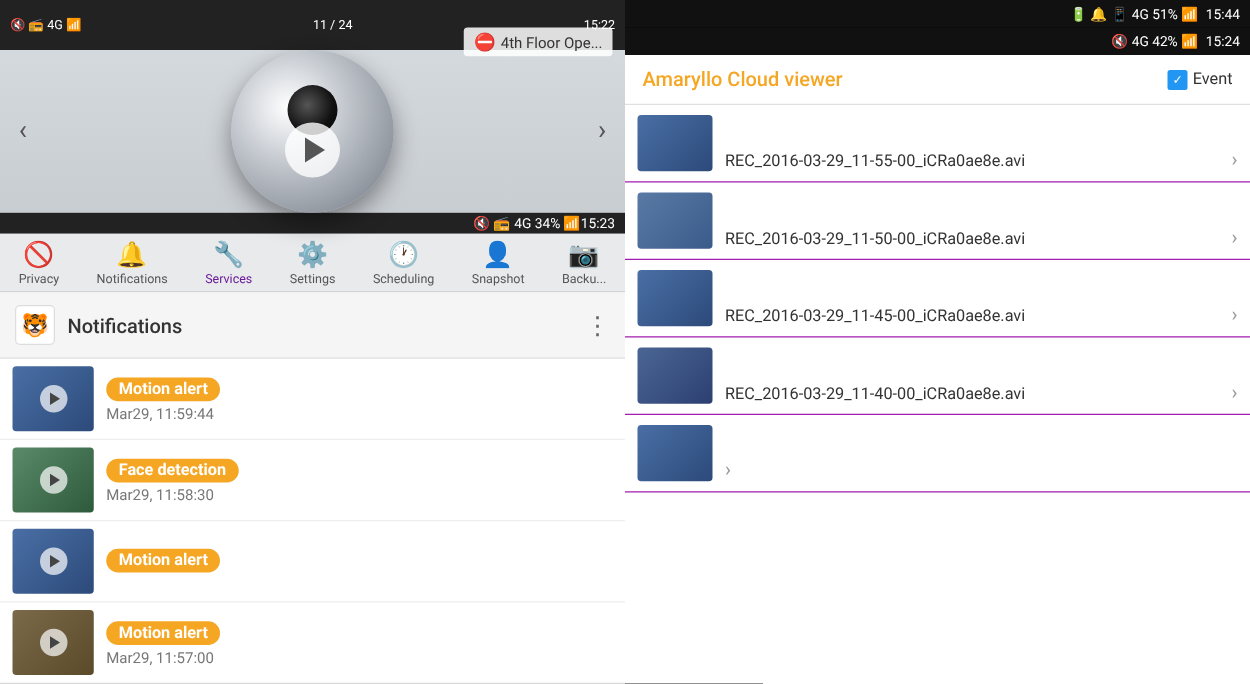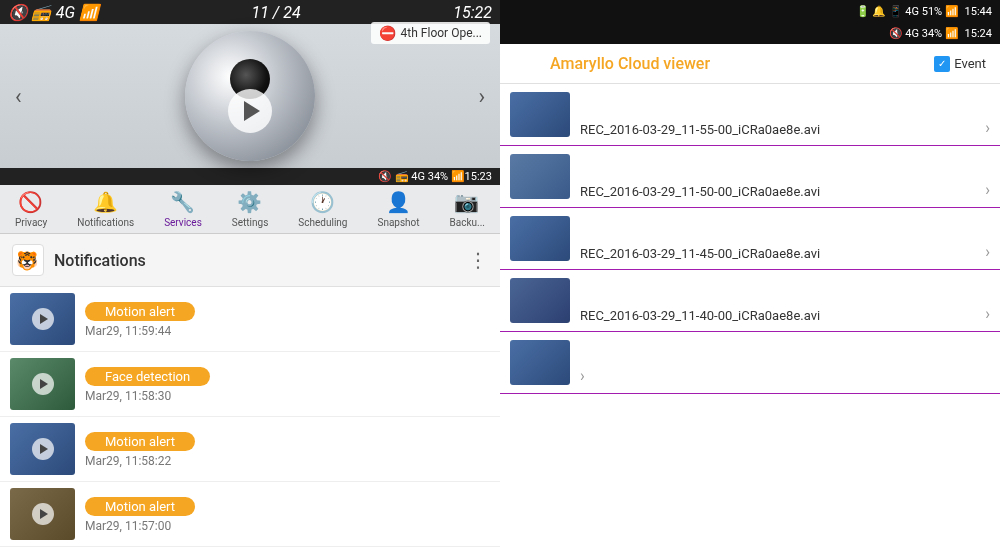--- a/index.html
+++ b/index.html
@@ -18,28 +18,27 @@
     .camera-section {
       background: linear-gradient(180deg, #d8dde2 0%, #c8cdd2 100%);
       height: 215px;
       position: relative;
       display: flex;
       flex-direction: column;
     }
 
     .status-bar-left {
       background: #222;
-      height: 24px;
+      height: 40px;
       display: flex;
       align-items: center;
       justify-content: space-between;
       padding: 0 8px;
-      font-size: 16px;
-      color: #fff;
-      font-style: italic;
+      font-size: 10px;
+      color: #fff;
     }
 
     .camera-name {
       position: absolute;
       top: 22px;
       right: 10px;
       background: rgba(255,255,255,0.85);
       padding: 3px 8px;
       border-radius: 3px;
       font-size: 12px;
@@ -260,24 +259,24 @@
       border-bottom: 5px solid transparent;
       margin-left: 2px;
     }
 
     .notif-content {
       flex: 1;
     }
 
     .notif-badge {
       display: inline-block;
-      padding: 2px 20px;
+      padding: 2px 10px;
       border-radius: 12px;
       font-size: 13px;
-      font-weight: 400;
+      font-weight: 700;
       margin-bottom: 3px;
     }
 
     .badge-motion { background: #f5a623; color: #fff; }
     .badge-face { background: #f5a623; color: #fff; }
 
     .notif-time {
       font-size: 12px;
       color: #777;
     }
@@ -402,21 +401,20 @@
       align-items: center;
       justify-content: space-between;
       padding: 10px 14px;
       border-bottom: 1px solid #e0e0e0;
     }
 
     .cloud-title {
       font-size: 16px;
       font-weight: 500;
       color: #f5a623;
-      margin-left: 36px;
     }
 
     .event-badge {
       display: flex;
       align-items: center;
       gap: 4px;
       font-size: 13px;
       color: #333;
     }
 
@@ -574,21 +572,20 @@
       </div>
 
       <div class="notif-item">
         <div class="notif-thumb thumb-bg-3">
           <div class="thumb-play">
             <div class="thumb-play-tri"></div>
           </div>
         </div>
         <div class="notif-content">
           <div class="notif-badge badge-motion">Motion alert</div>
-          <div class="notif-time">Mar29, 11:58:22</div>
         </div>
       </div>
 
       <div class="notif-item">
         <div class="notif-thumb thumb-bg-4">
           <div class="thumb-play">
             <div class="thumb-play-tri"></div>
           </div>
         </div>
         <div class="notif-content">
@@ -603,21 +600,21 @@
 
 <div class="right-panel">
 
   <div class="status-bar-right">
     <span>🔋 🔔 📱 4G 51% 📶</span>
     <span>15:44</span>
   </div>
 
 
   <div class="status-bar-right2">
-    <span>🔇 4G 34% 📶</span>
+    <span>🔇 4G 42% 📶</span>
     <span>15:24</span>
   </div>
 
   <div class="cloud-viewer">
     <div class="cloud-header">
       <span class="cloud-title">Amaryllo Cloud viewer</span>
       <div class="event-badge">
         <div class="event-check">✓</div>
         <span>Event</span>
       </div>

